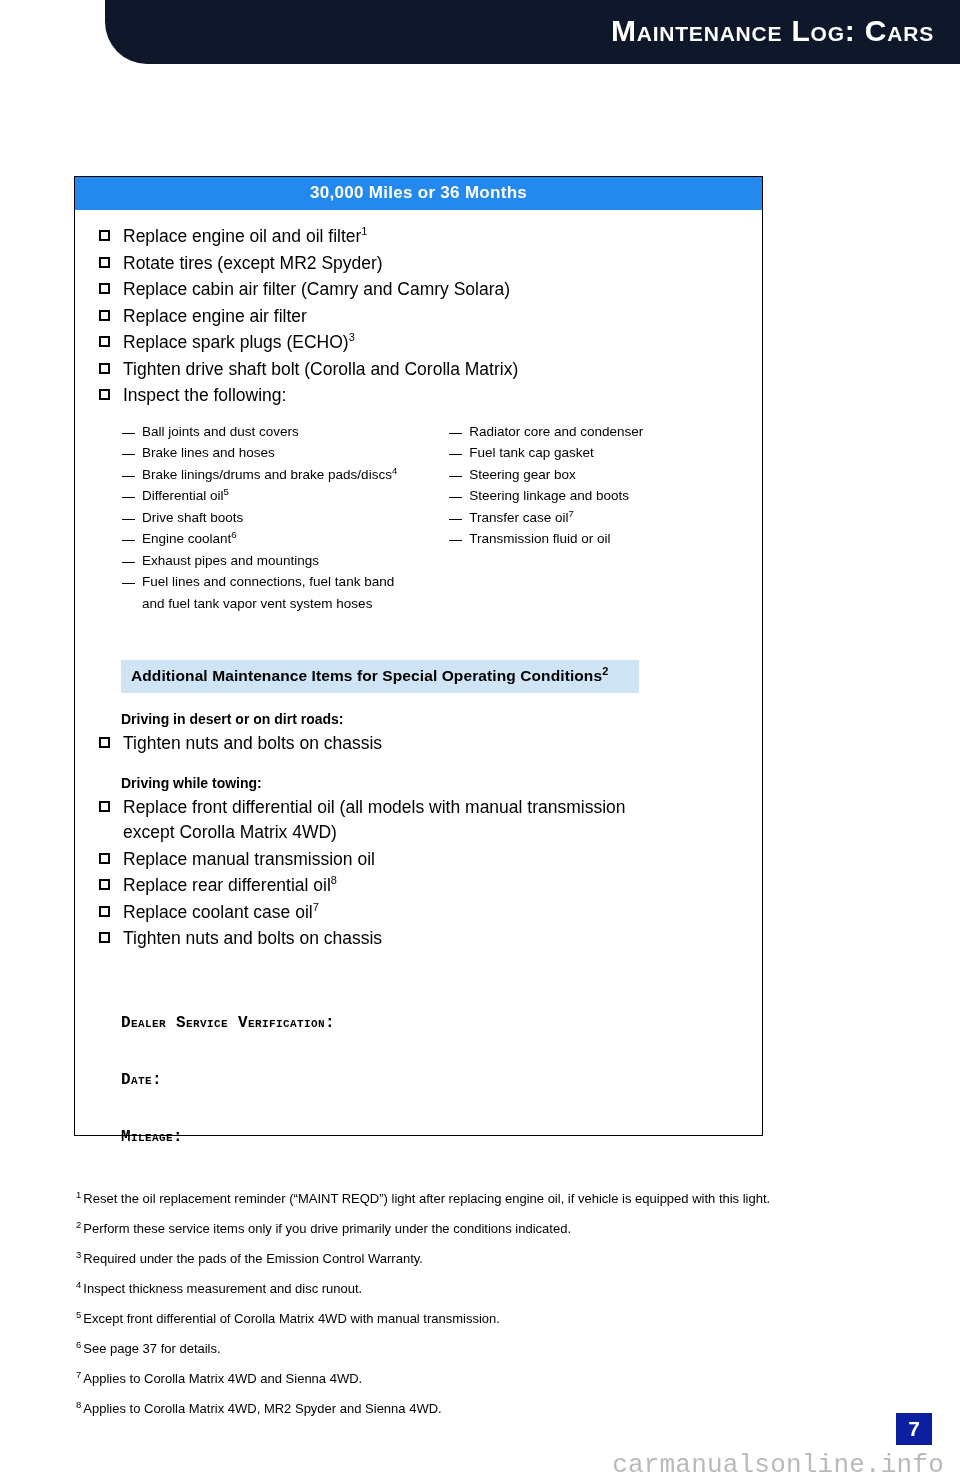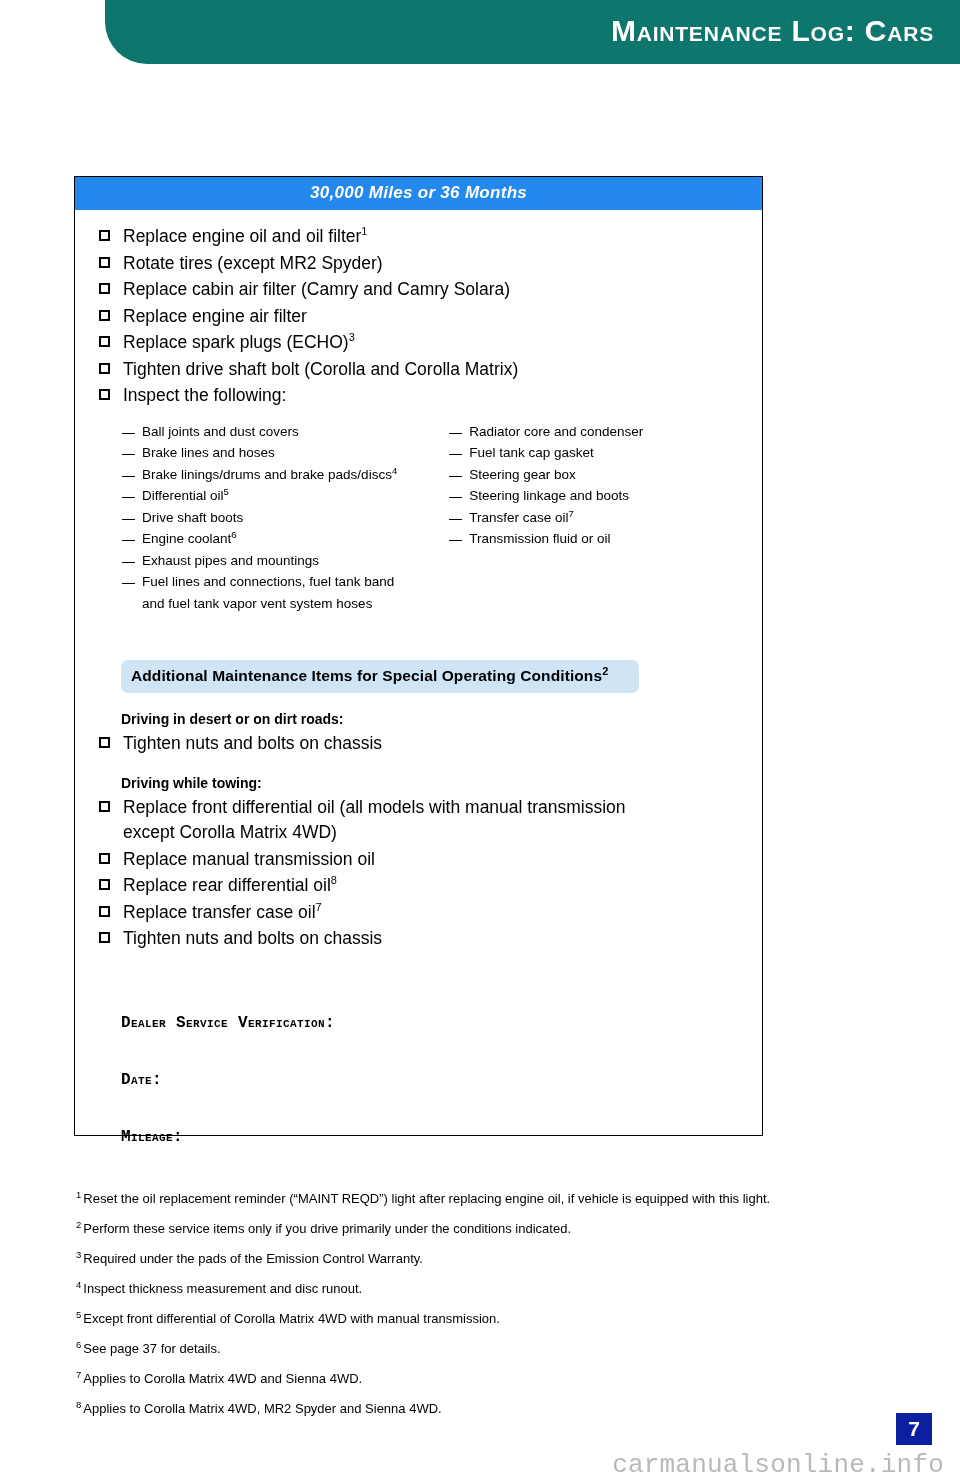--- a/index.html
+++ b/index.html
@@ -134,21 +134,20 @@
   
   .special-bar {
     margin: 46px 0 0 22px;
     background: #cfe4f5;
     padding: 7px 10px 8px 10px;
     width: 518px;
     box-sizing: border-box;
     font-size: 15.5px;
     font-weight: bold;
     letter-spacing: 0.1px;
-    border-radius: 7px;
   }
   .drive-head {
     margin: 18px 0 4px 22px;
     font-size: 14px;
     font-weight: bold;
   }
   .drive-list {
     margin-left: 22px;
   }
 
@@ -208,27 +207,27 @@
     top: 1450px;
     font-size: 26px;
     color: #b9b9b9;
     letter-spacing: 0.2px;
     font-family: Liberation Mono, monospace;
   }
 </style>
 </head>
 <body>
 
-<div class="top-banner" style="background: #0f766e;">
+<div class="top-banner" style="background: #0f172a;">
   <div class="top-banner-title">Maintenance Log: Cars</div>
 </div>
 
 <div class="log-box">
 
-  <div class="log-header" style="background: rgb(35, 137, 239); font-style: italic;">30,000 Miles or 36 Months</div>
+  <div class="log-header" style="background: rgb(35, 137, 239);">30,000 Miles or 36 Months</div>
 
   <div class="log-body">
 
     <ul class="check-list" id="main-items">
         <li><span class="cbox"></span><span>Replace engine oil and oil filter</span><span class="sup">1</span></li>
         <li><span class="cbox"></span><span>Rotate tires (except MR2 Spyder)</span></li>
         <li><span class="cbox"></span><span>Replace cabin air filter (Camry and Camry Solara)</span></li>
         <li><span class="cbox"></span><span>Replace engine air filter</span></li>
         <li><span class="cbox"></span><span>Replace spark plugs (ECHO)</span><span class="sup">3</span></li>
         <li><span class="cbox"></span><span>Tighten drive shaft bolt (Corolla and Corolla Matrix)</span></li>
@@ -267,21 +266,21 @@
     <div class="drive-head">Driving in desert or on dirt roads:</div>
     <ul class="check-list drive-list" id="desert-items">
         <li><span class="cbox"></span><span>Tighten nuts and bolts on chassis</span></li>
       </ul>
 
     <div class="drive-head">Driving while towing:</div>
     <ul class="check-list drive-list" id="towing-items">
         <li><span class="cbox"></span><span>Replace front differential oil (all models with manual transmission</span><span style="display: block;">except Corolla Matrix 4WD)</span></li>
         <li><span class="cbox"></span><span>Replace manual transmission oil</span></li>
         <li><span class="cbox"></span><span>Replace rear differential oil</span><span class="sup">8</span></li>
-        <li><span class="cbox"></span><span>Replace transfer case oil</span><span class="sup">7</span></li>
+        <li><span class="cbox"></span><span>Replace coolant case oil</span><span class="sup">7</span></li>
         <li><span class="cbox"></span><span>Tighten nuts and bolts on chassis</span></li>
       </ul>
 
     <div class="verify-block">
       <div class="verify-line">Dealer Service Verification:</div>
       <div class="verify-line">Date:</div>
       <div class="verify-line">Mileage:</div>
     </div>
 
   </div>

